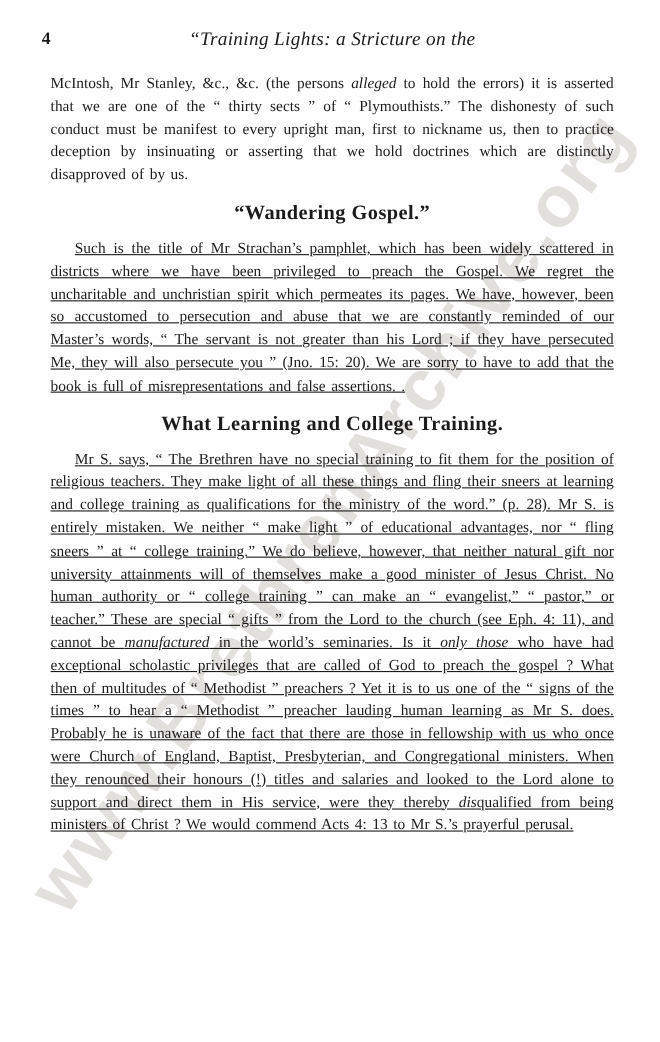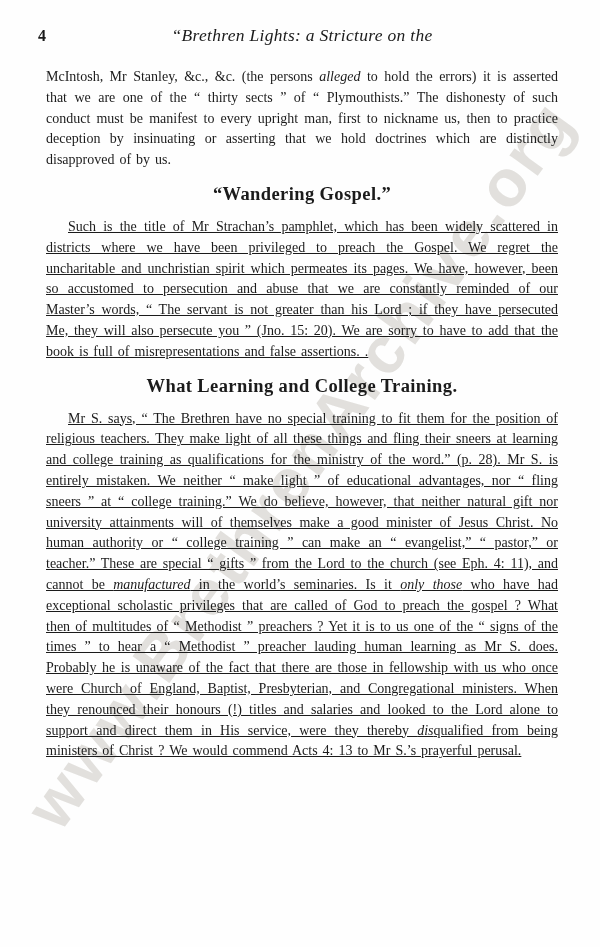--- a/index.html
+++ b/index.html
@@ -75,21 +75,21 @@
 <body>
 
 <div class="page">
 
   <div class="watermark">www.BrethrenArchive.org</div>
 
   <div class="content">
 
     <header class="running-head">
       <span class="pagenum">4</span>
-      <span class="runtitle">“Brethren Lights: a Stricture on the</span>
+      <span class="runtitle">“Training Lights: a Stricture on the</span>
     </header>
 
     <p class="body-par"><span>McIntosh, Mr Stanley, &amp;c., &amp;c. (the persons </span><span class="it">alleged</span><span> to hold the errors) it is asserted that we are one of the “ thirty sects ” of “ Plymouthists.”  The dishonesty of such conduct must be manifest to every upright man, first to nickname us, then to practice deception by insinuating or asserting that we hold doctrines which are distinctly disapproved of by us.</span></p>
 
     <h2 class="sect-head">“Wandering Gospel.”</h2>
 
     <p class="body-par indent"><span>Such is the title of Mr Strachan’s pamphlet, which has been widely scattered in districts where we have been privileged to preach the Gospel.  We regret the uncharitable and unchristian spirit which permeates its pages.  We have, however, been so accustomed to persecution and abuse that we are constantly reminded of our Master’s words, “ The servant is not greater than his Lord ; if they have persecuted Me, they will also persecute you ” (Jno. 15: 20).  We are sorry to have to add that the book is full of misrepresentations and false assertions. .</span></p>
 
     <h2 class="sect-head">What Learning and College Training.</h2>
 

